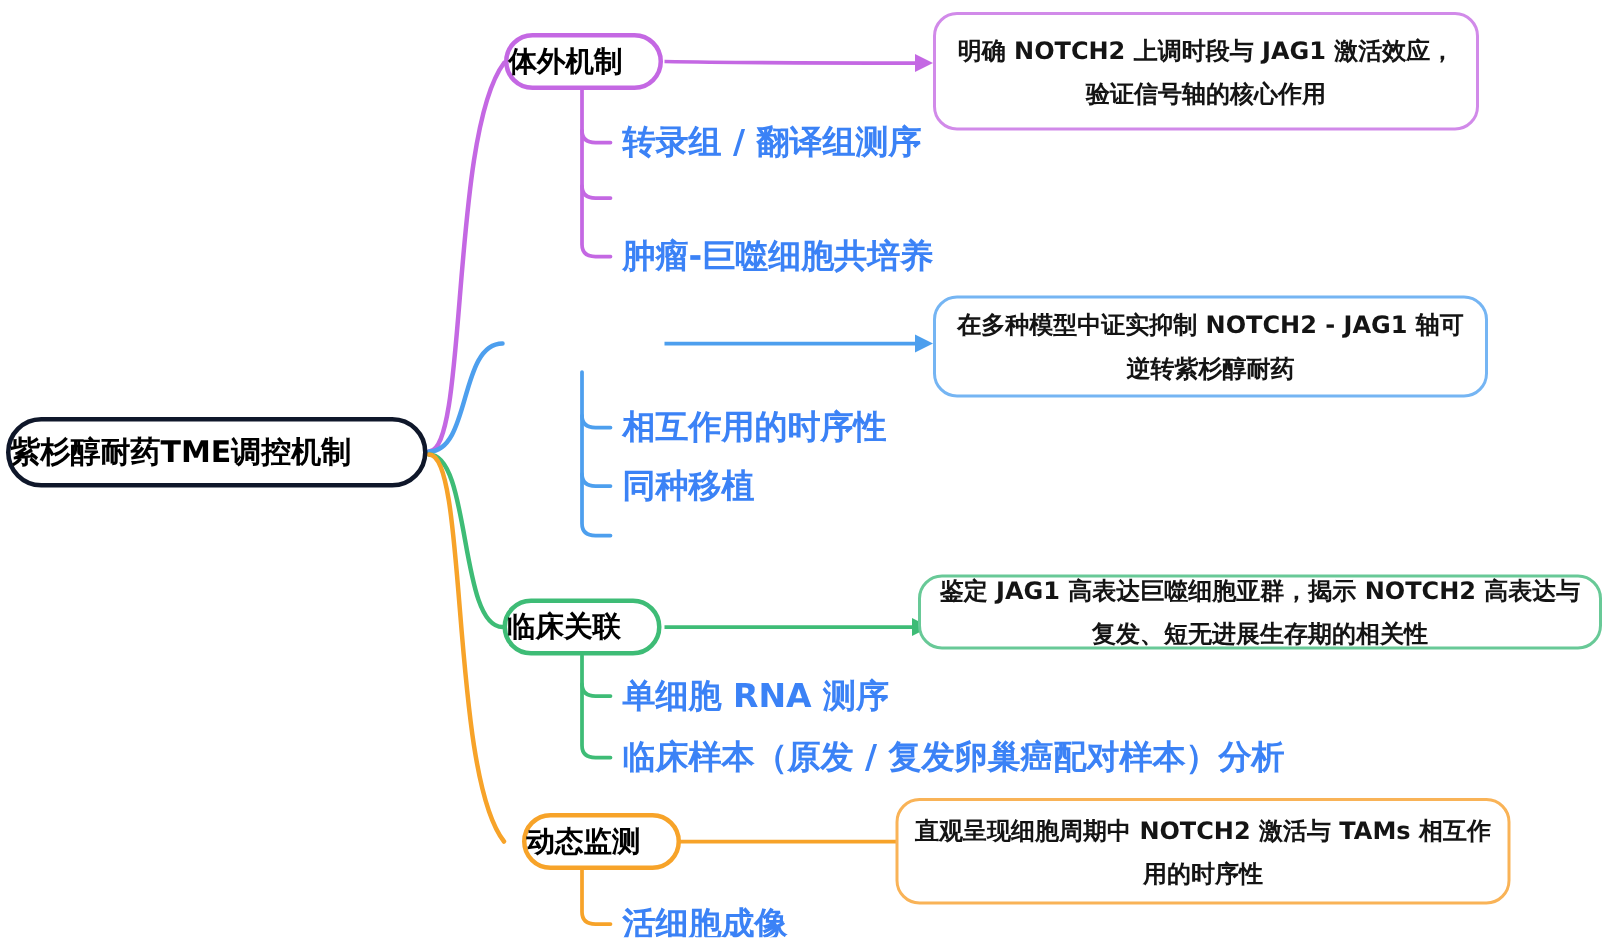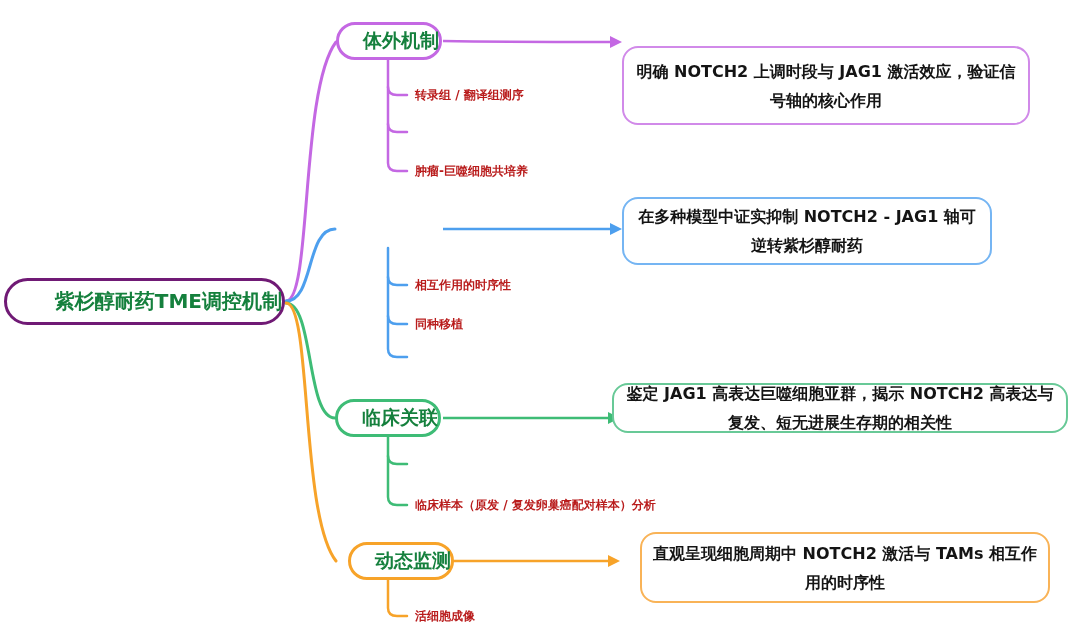--- a/index.html
+++ b/index.html
@@ -3,49 +3,49 @@
 <meta charset="utf-8">
 <style>
   html,body{margin:0;padding:0;background:#ffffff;}
   .canvas{
     position:relative;width:1080px;height:625px;background:#ffffff;
     font-family:"DejaVu Sans","Liberation Sans",sans-serif;overflow:hidden;
   }
   .links{position:absolute;left:0;top:0;width:1080px;height:625px;}
   .node{
     position:absolute;box-sizing:border-box;background:#ffffff;
-    display:flex;align-items:center;justify-content:flex-end;
-    font-weight:bold;color:#15803d;white-space:nowrap;
+    display:flex;align-items:center;justify-content:flex-start;
+    font-weight:bold;color:#000000;white-space:nowrap;
   }
   .root{
     left:4px;top:278px;width:281px;height:47px;
-    border:3px solid #701a75;border-radius:24px;font-size:20px;z-index:2;
+    border:3px solid #0f172a;border-radius:24px;font-size:20px;z-index:2;
   }
   .bnode{
     width:106px;height:38px;border-radius:19px;font-size:19px;z-index:2;
     border:3px solid #999;
   }
   .bnode.p{left:336px;top:22px;border-color:#c468e3;}
   .bnode.b{left:335px;top:210px;border-color:#4d9fee;}
   .bnode.g{left:335px;top:399px;border-color:#3ebc76;}
   .bnode.o{left:348px;top:542px;border-color:#f7a329;}
   .obox{
     position:absolute;box-sizing:border-box;background:#ffffff;
     border:2px solid #ccc;border-radius:16px;
     display:flex;align-items:center;justify-content:center;
     text-align:center;font-weight:bold;font-size:16px;line-height:29px;
     color:#141414;padding:4px 10px;z-index:2;
   }
-  .obox.p{left:622px;top:8px;width:408px;height:79px;border-color:#d18ae9;margin-top:38px;}
+  .obox.p{left:622px;top:8px;width:364px;height:79px;border-color:#d18ae9;}
   .obox.b{left:622px;top:197px;width:370px;height:68px;border-color:#75b5f3;}
   .obox.g{left:612px;top:383px;width:456px;height:50px;border-color:#68c997;}
-  .obox.o{left:640px;top:532px;width:410px;height:71px;border-color:#f9b357;}
+  .obox.o{left:597px;top:532px;width:410px;height:71px;border-color:#f9b357;}
   .leaf{
     position:absolute;left:415px;transform:translateY(-50%);
-    font-weight:bold;font-size:12px;color:#b91c1c;white-space:nowrap;z-index:2;
+    font-weight:bold;font-size:22px;color:#3b82f6;white-space:nowrap;z-index:2;
   }
 </style>
 </head>
 <body>
 
 <div class="canvas">
 
   <svg class="links" viewBox="0 0 1080 625" fill="none">
 
     <g>
@@ -109,20 +109,21 @@
   </div>
   <div class="leaf" style="top:285px">相互作用的时序性</div>
   <div class="leaf" style="top:324px">同种移植</div>
 
   <div class="node bnode g">
     <span>临床关联</span>
   </div>
   <div class="obox g">
     <span>鉴定 JAG1 高表达巨噬细胞亚群，揭示 NOTCH2 高表达与复发、短无进展生存期的相关性</span>
   </div>
+  <div class="leaf" style="top:464px">单细胞 RNA 测序</div>
   <div class="leaf" style="top:505px">临床样本（原发 / 复发卵巢癌配对样本）分析</div>
 
   <div class="node bnode o">
     <span>动态监测</span>
   </div>
   <div class="obox o">
     <span>直观呈现细胞周期中 NOTCH2 激活与 TAMs 相互作用的时序性</span>
   </div>
   <div class="leaf" style="top:616px">活细胞成像</div>
 

